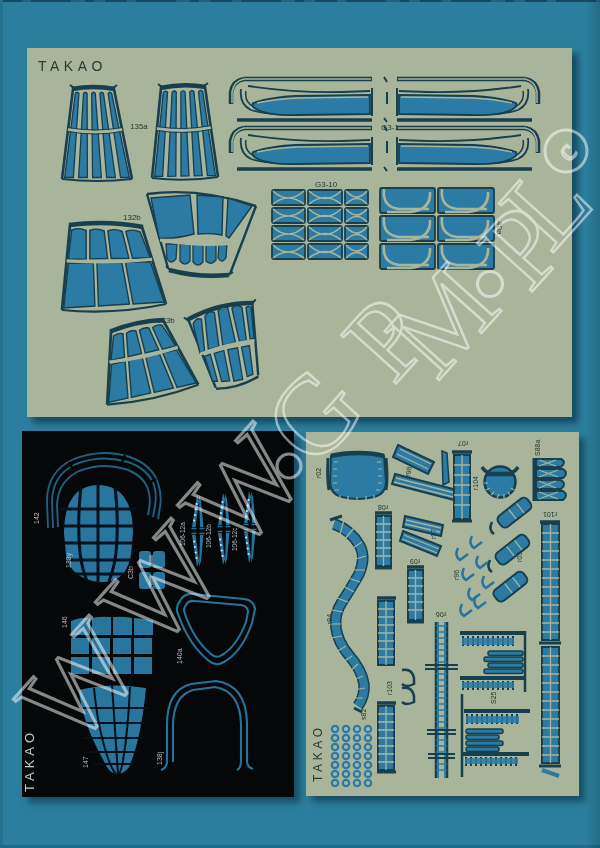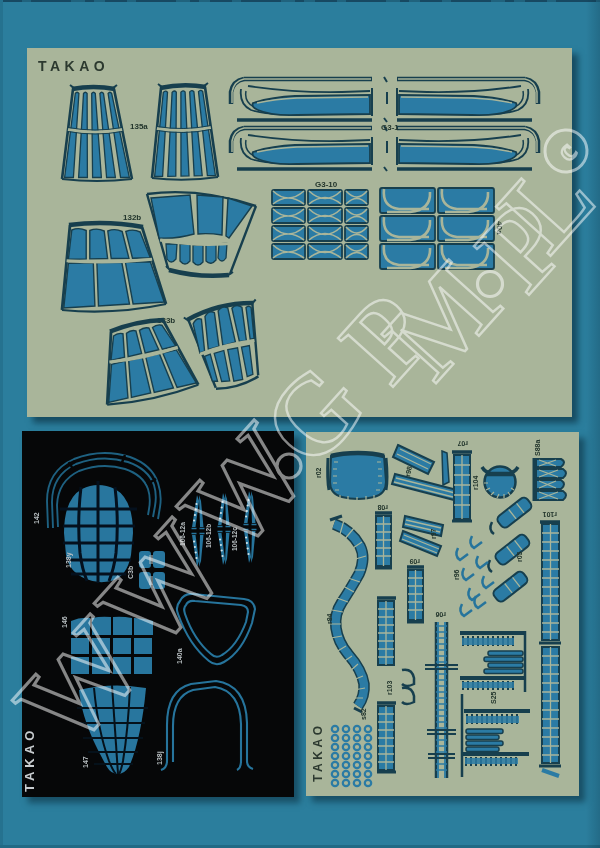--- a/index.html
+++ b/index.html
@@ -1,17 +1,17 @@
 <!DOCTYPE html>
 <html><head>
 <meta charset="utf-8">
 <style>
   html,body{margin:0;padding:0;background:#2b7e9d;}
   #page{position:relative;width:600px;height:848px;overflow:hidden;
-        background:#2b7e9d;font-family:"Liberation Sans",sans-serif;font-weight:bold;}
+        background:#2b7e9d;font-family:"Liberation Sans",sans-serif;}
   .panel{position:absolute;}
   svg{display:block;}
 </style>
 </head>
 <body>
 <div id="page">
 
   <div style="position:absolute;left:0;top:0;width:600px;height:2px;background:#20637e;"></div>
   <svg width="600" height="6" style="position:absolute;left:0;top:0">
     <line x1="0" y1="1" x2="600" y2="1" stroke="#123a50" stroke-width="1.5" stroke-dasharray="22 9 40 14 9 11" opacity="0.8"></line>

